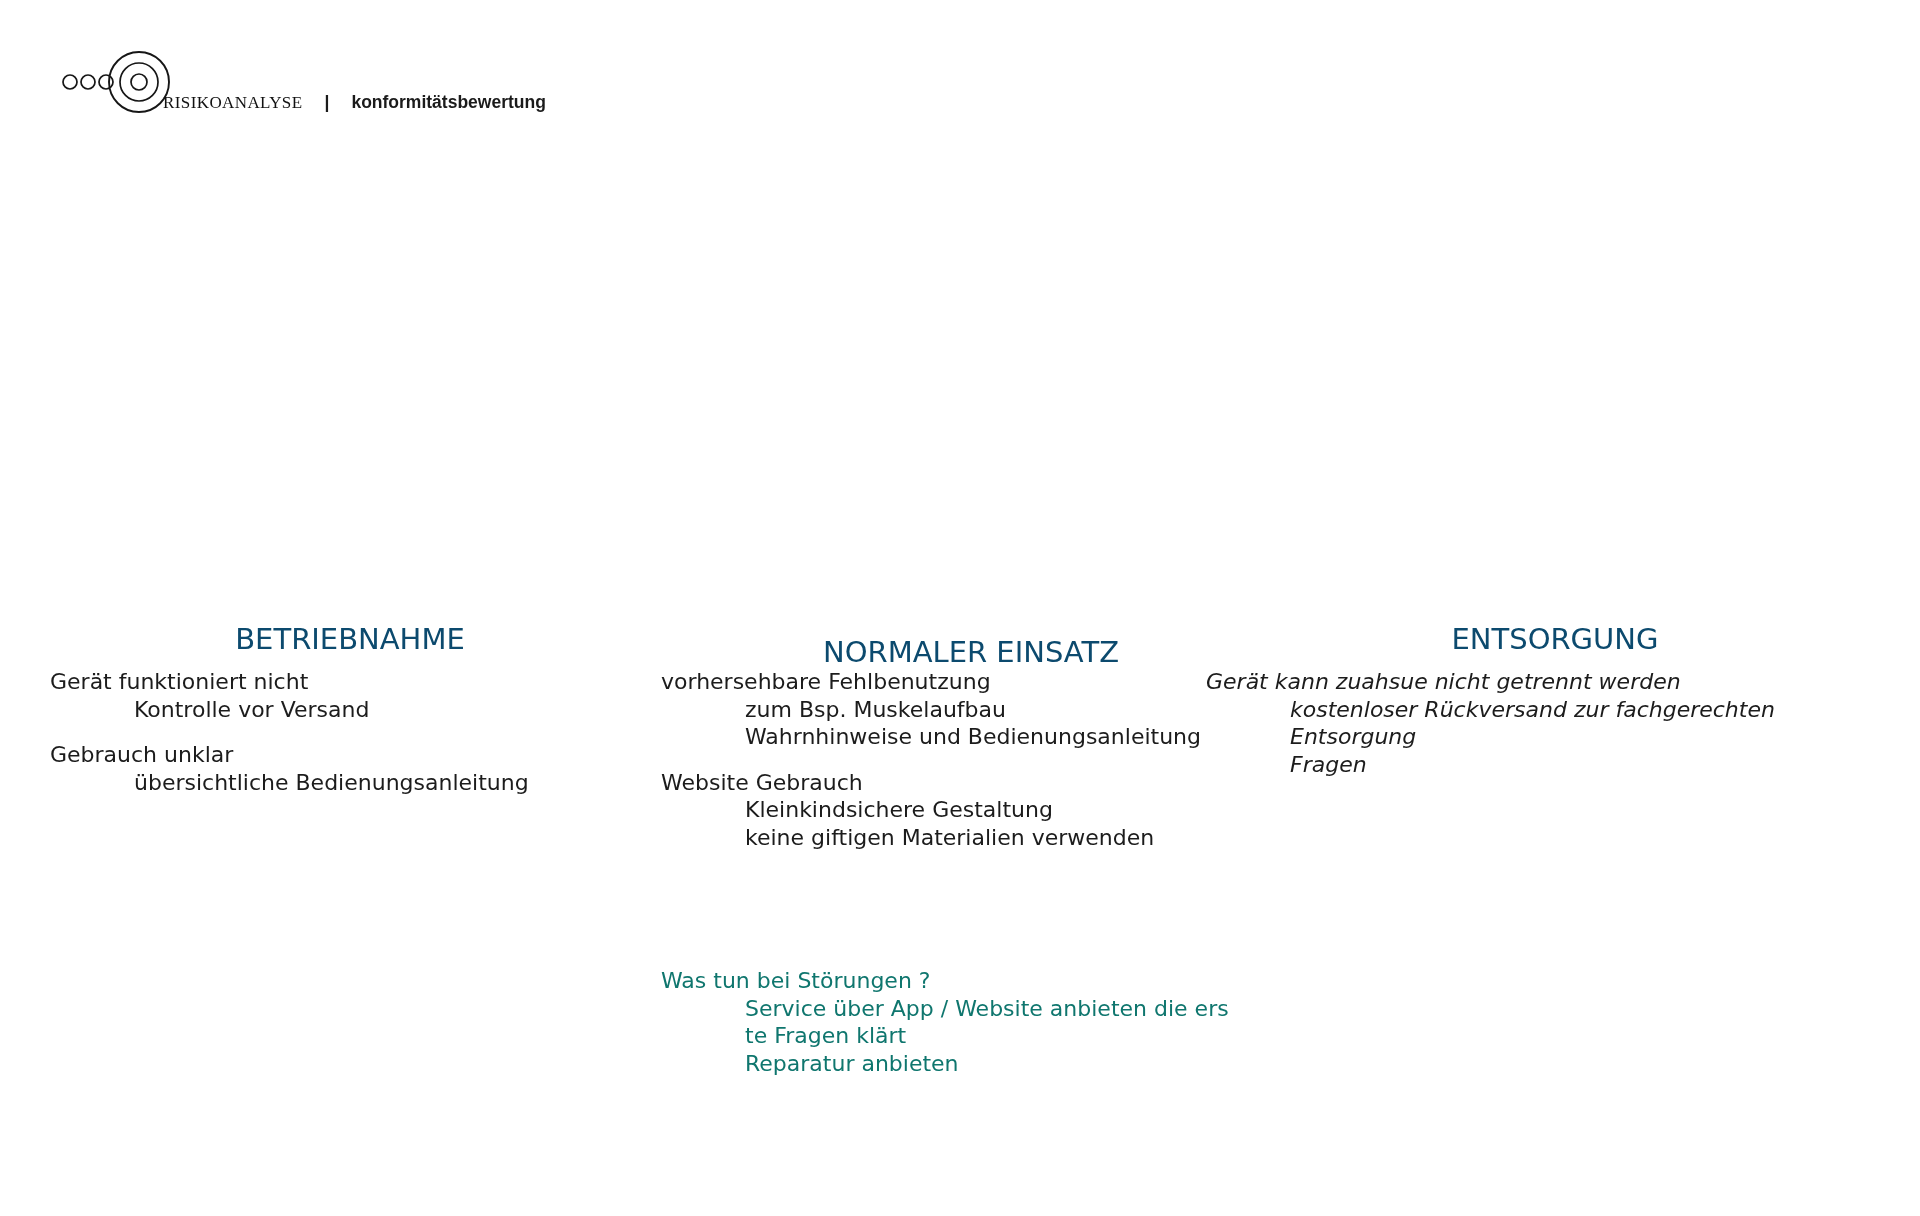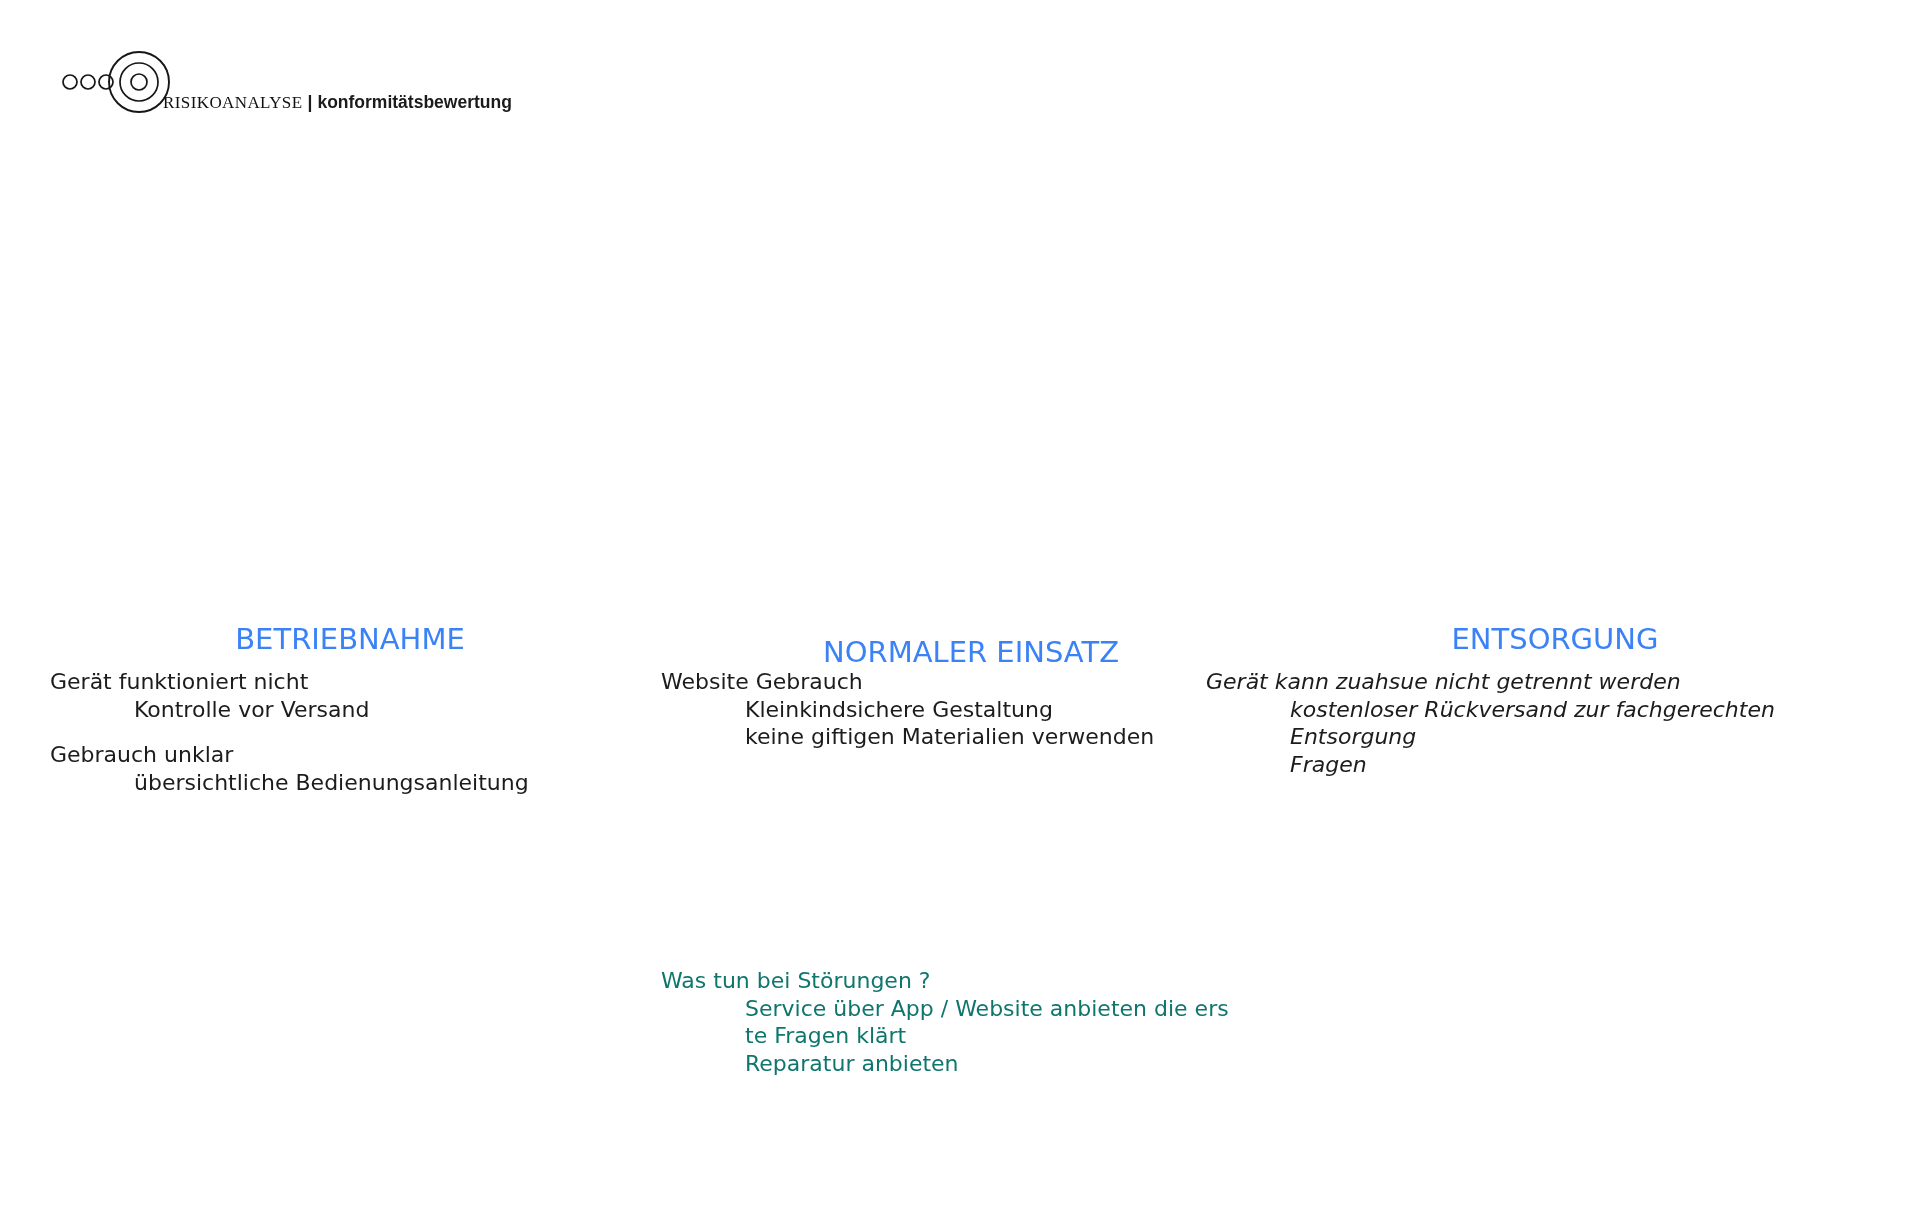--- a/index.html
+++ b/index.html
@@ -4,28 +4,28 @@
 <style>
   html,body{margin:0;padding:0;}
   body{
     width:1920px;height:1216px;background:#ffffff;position:relative;overflow:hidden;
     font-family:"DejaVu Sans",sans-serif;color:#1c1c1c;
   }
   .abs{position:absolute;}
 
   
   .logo-mark circle{fill:none;stroke:#161616;}
-  .brandrow{display:flex;align-items:baseline;gap:5px;white-space:nowrap;}
+  .brandrow{display:flex;align-items:baseline;gap:22px;white-space:nowrap;}
   .brand{font-family:"Liberation Serif",serif;font-size:17px;letter-spacing:.4px;color:#111;}
   .sep,.tagline{font-family:"Liberation Sans",sans-serif;font-size:17.5px;font-weight:600;color:#1b1b1b;}
 
   
   .col-title{
     font-size:29px;font-weight:400;line-height:34px;white-space:nowrap;
-    transform:translateX(-50%);color:#3b82f6;
+    transform:translateX(-50%);color:#0c4a6e;
   }
 
   
   .body-block{font-size:22px;line-height:27.5px;white-space:nowrap;}
   .group + .group{margin-top:18px;}
   .g-label{}
   .g-item{padding-left:84px;}
 
   .note-block{color:#0f766e;}
 </style>
@@ -56,20 +56,25 @@
     <div class="g-item">Kontrolle vor Versand</div>
   </div>
   <div class="group">
     <div class="g-label">Gebrauch unklar</div>
     <div class="g-item">übersichtliche Bedienungsanleitung</div>
   </div>
 </div>
 
 <div class="abs body-block" style="left:661px;top:668px;">
   <div class="group">
+    <div class="g-label">vorhersehbare Fehlbenutzung</div>
+    <div class="g-item">zum Bsp. Muskelaufbau</div>
+    <div class="g-item">Wahrnhinweise und Bedienungsanleitung</div>
+  </div>
+  <div class="group">
     <div class="g-label">Website Gebrauch</div>
     <div class="g-item">Kleinkindsichere Gestaltung</div>
     <div class="g-item">keine giftigen Materialien verwenden</div>
   </div>
 </div>
 
 <div class="abs body-block" style="left:1206px;top:668px;font-style:italic;">
   <div class="group">
     <div class="g-label">Gerät kann zuahsue nicht getrennt werden</div>
     <div class="g-item">kostenloser Rückversand zur fachgerechten</div>

